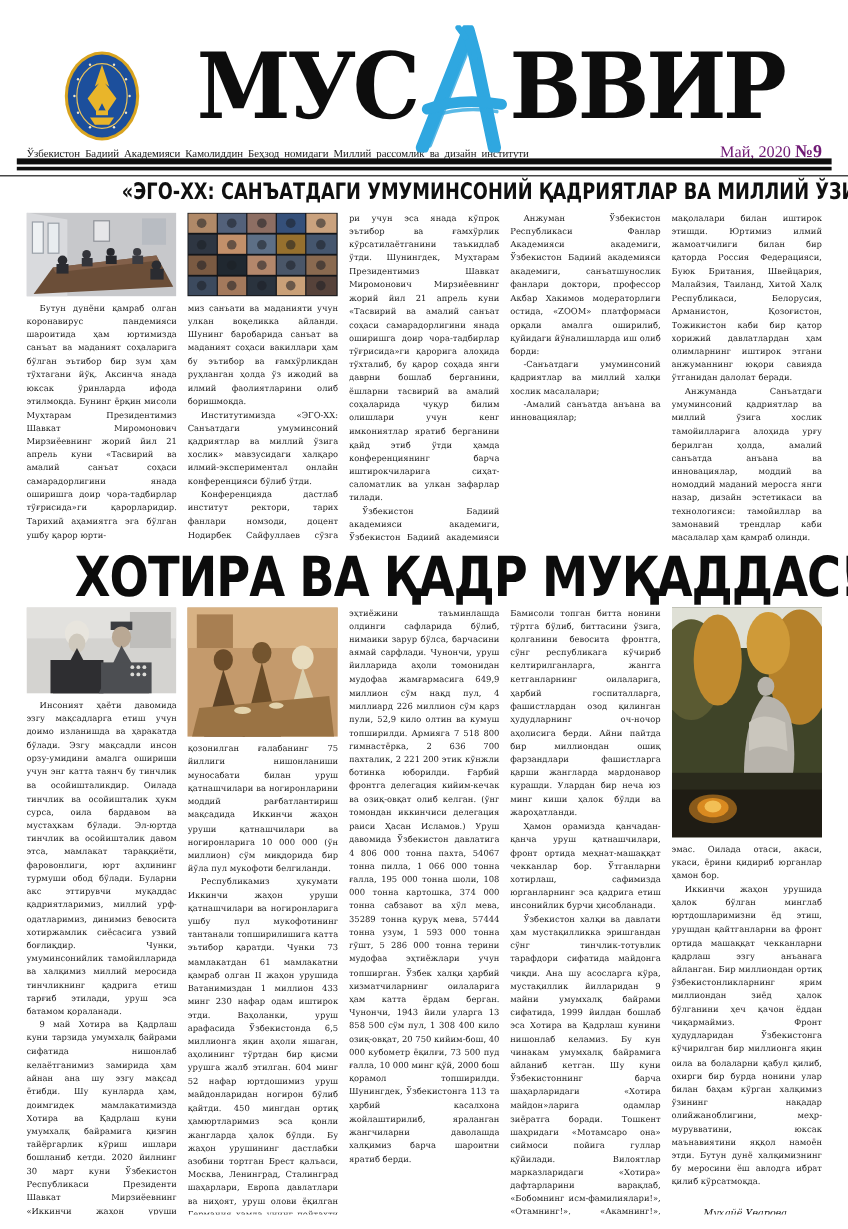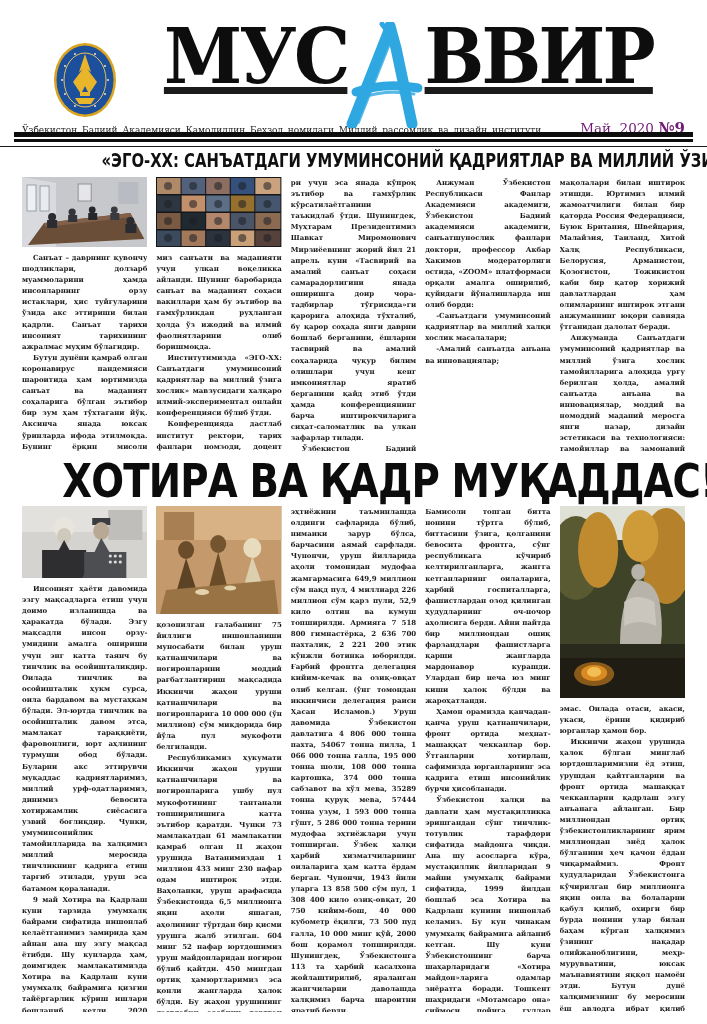--- a/index.html
+++ b/index.html
@@ -3,47 +3,47 @@
 <meta charset="utf-8">
 <style>
   html,body{margin:0;padding:0;}
   body{
     width:707px;height:1024px;position:relative;background:#ffffff;
     font-family:"DejaVu Serif", serif;color:#1b1b1b;overflow:hidden;
   }
   
   .logo{position:absolute;left:53px;top:42px;width:64px;height:76px;}
   .masthead-row{position:absolute;top:22px;left:148px;right:36px;height:100px;
-    display:flex;align-items:flex-start;justify-content:center;text-decoration:underline;}
+    display:flex;align-items:center;justify-content:center;}
   .masthead-black{font-family:"DejaVu Serif", serif;font-weight:700;font-size:76px;
     line-height:.92;color:#0d0d0d;letter-spacing:-3px;transform:scaleX(.93);transform-origin:center bottom;white-space:nowrap;}
   .brush-a{width:92px;height:106px;margin:0 -14px -4px -16px;position:relative;z-index:2;}
   .subtitle-row{position:absolute;top:119px;left:22px;right:22px;display:flex;
-    justify-content:space-between;align-items:baseline;}
+    justify-content:space-between;align-items:baseline;font-family:Liberation Serif, serif;}
   .subtitle{font-size:9px;color:#222;word-spacing:2px;}
   .issue{font-size:13.5px;color:#701a75;}
   .issue b{font-size:15px;}
   .rule1{position:absolute;top:132px;left:14px;right:14px;height:5px;background:#0e0e0e;}
   .rule2{position:absolute;top:139px;left:14px;right:14px;height:2.5px;background:#0e0e0e;}
   .rule3{position:absolute;top:146px;left:0;right:0;height:1.2px;background:#1a1a1a;}
   
   .h1-wrap{position:absolute;top:149px;left:0;right:0;text-align:center;}
   .h1-wrap span{display:inline-block;white-space:nowrap;font-family:"DejaVu Sans", sans-serif;
     font-weight:700;font-size:19px;color:#101010;transform:scaleX(.78);transform-origin:center;}
   .h2-wrap{position:absolute;top:454px;left:0;right:0;text-align:center;}
   .h2-wrap span{display:inline-block;white-space:nowrap;font-family:"DejaVu Sans", sans-serif;
     font-weight:700;font-size:46px;color:#0c0c0c;transform:scaleX(.84);transform-origin:center;letter-spacing:-1px;}
   
   .cols{position:absolute;left:22px;right:22px;display:grid;
     grid-template-columns:repeat(5,1fr);column-gap:9px;}
   #art1-cols{top:177px;height:276px;}
   #art2-cols{top:506px;height:506px;}
   .col{overflow:hidden;}
   .col p{margin:0;font-size:7px;line-height:11.1px;text-align:justify;
-    text-indent:11px;color:#1c1c1c;font-weight:bold;}
+    text-indent:11px;color:#1c1c1c;}
   .col p.cont{text-indent:0;}
   figure{margin:0 0 5px 0;}
   figure svg{display:block;width:100%;}
   .sig-a2{margin-top:14px;font-weight:400;font-style:italic;text-align:center;
     font-size:8px;line-height:12.5px;color:#161616;}
 </style>
 </head>
 <body>
 
 <header>
@@ -124,21 +124,20 @@
           <circle cx="50" cy="35" r="3.6" fill="#33343a"></circle>
             <rect x="46" y="38" width="9" height="7" fill="#33343a"></rect>
           <circle cx="70" cy="33" r="3.4" fill="#26272c"></circle>
             <rect x="66" y="36" width="9" height="7" fill="#26272c"></rect>
           <circle cx="92" cy="33" r="3.4" fill="#3a3b41"></circle>
             <rect x="88" y="36" width="9" height="7" fill="#3a3b41"></rect>
           <circle cx="108" cy="44" r="4" fill="#2b2c31"></circle>
             <rect x="103" y="47" width="11" height="9" fill="#2b2c31"></rect>
         </svg>
       </figure>
-      <p>Санъат – даврнинг қувончу шодликлари, долзарб муаммоларини ҳамда инсонларнинг орзу истаклари, ҳис туйғуларини ўзида акс эттириши билан қадрли. Санъат тарихи инсоният тарихининг ажралмас муҳим бўлагидир.</p>
       <p>Бутун дунёни қамраб олган коронавирус пандемияси шароитида ҳам юртимизда санъат ва маданият соҳаларига бўлган эътибор бир зум ҳам тўхтагани йўқ. Аксинча янада юксак ўринларда ифода этилмоқда. Бунинг ёрқин мисоли Муҳтарам Президентимиз Шавкат Миромонович Мирзиёевнинг жорий йил 21 апрель куни «Тасвирий ва амалий санъат соҳаси самарадорлигини янада оширишга доир чора-тадбирлар тўғрисида»ги қарорларидир. Тарихий аҳамиятга эга бўлган ушбу қарор юрти-</p>
     </div>
 
     <div class="col">
       <figure>
         <svg viewBox="0 0 125 70" preserveAspectRatio="none" height="70">
           <rect width="125" height="70" fill="#14161a"></rect>
           <g>
             <rect x="1" y="1" width="23.5" height="16" fill="#b08968"></rect>
               <rect x="25.5" y="1" width="23.5" height="16" fill="#53617a"></rect>

